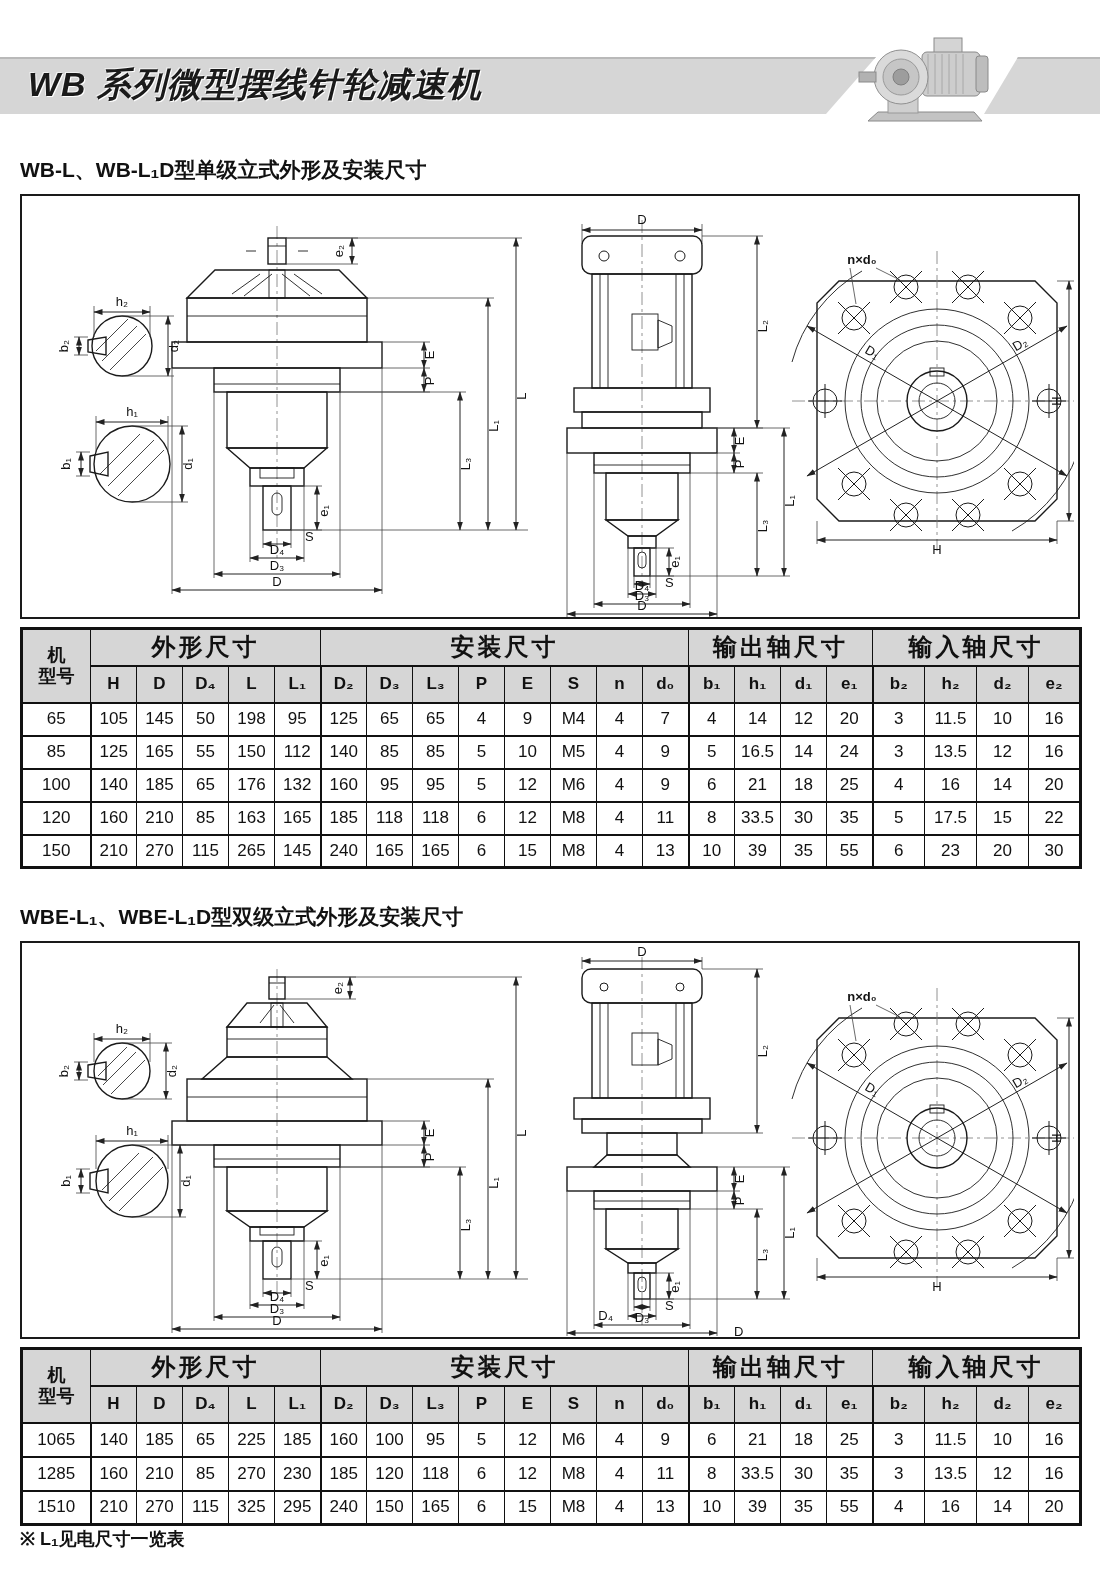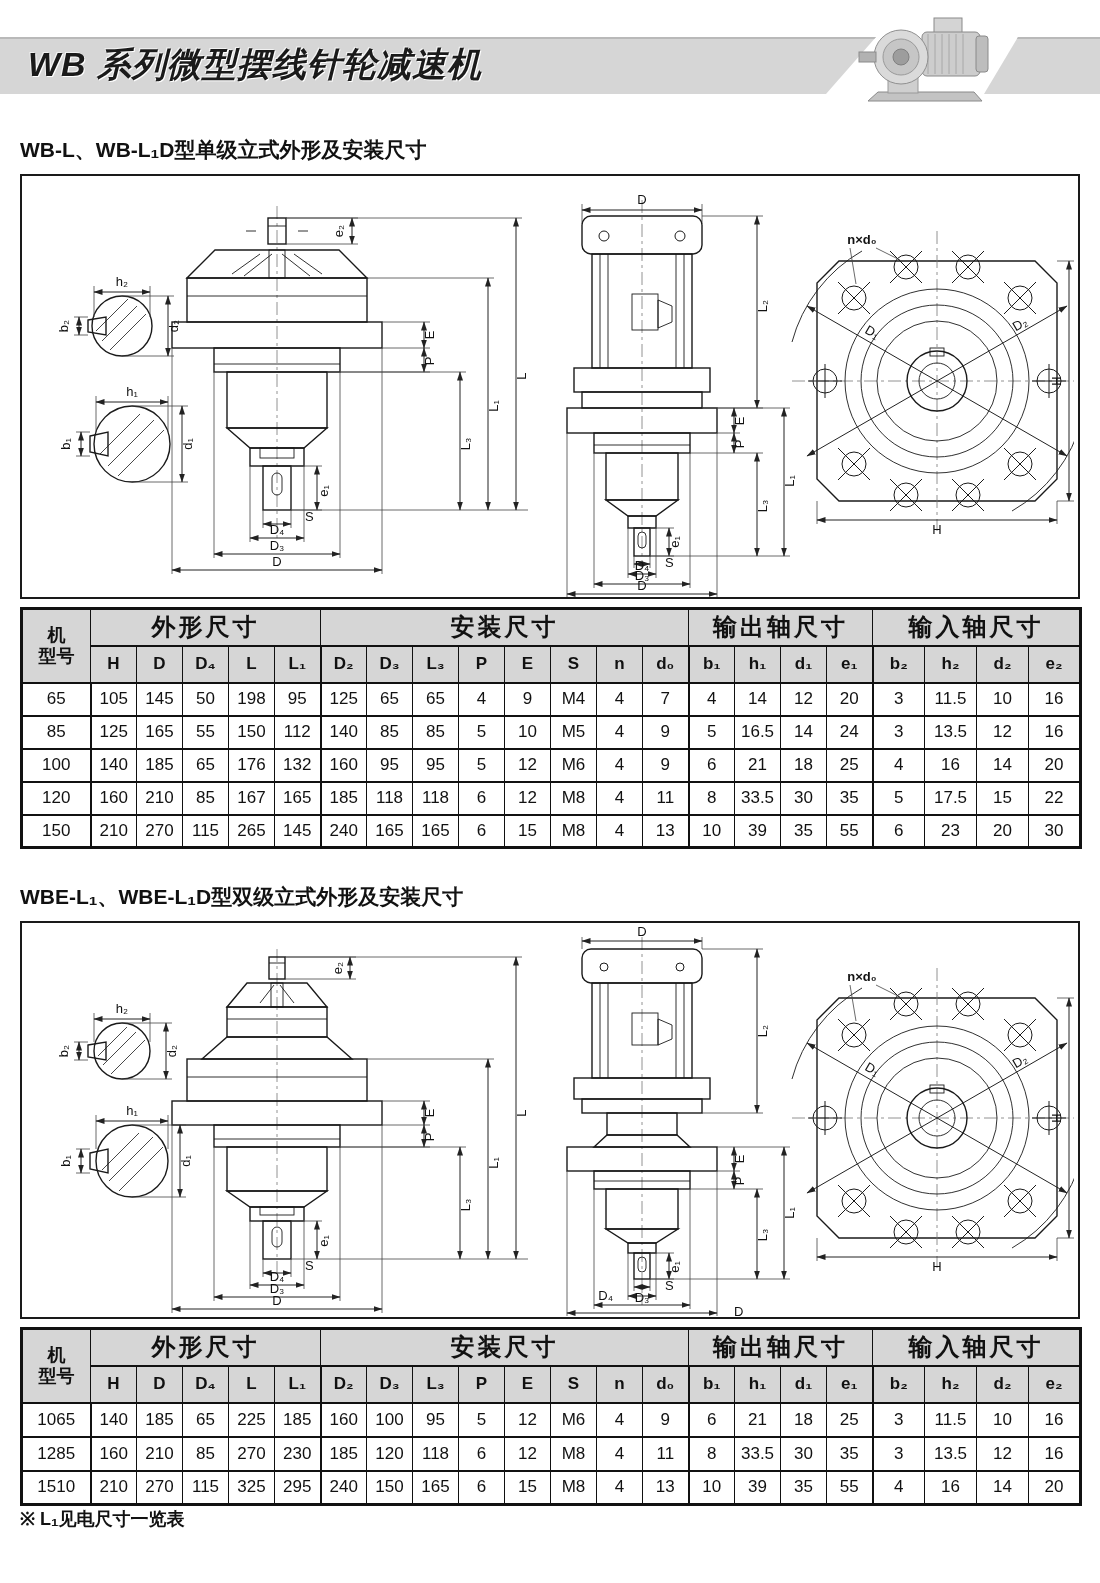--- a/index.html
+++ b/index.html
@@ -1,19 +1,19 @@
 <!DOCTYPE html>
 <html><head>
 <meta charset="utf-8">
 <style>
   html,body{margin:0;padding:0;background:#fff;}
   body{width:1100px;font-family:"Liberation Sans",sans-serif;color:#111;}
 
   
-  .banner{position:relative;height:102px;width:1100px;overflow:hidden;}
+  .banner{position:relative;height:102px;width:1100px;overflow:hidden;margin-top:20px;}
   .band-main{position:absolute;top:37px;left:0;width:876px;height:55px;background:#d6d6d6;
     border-top:2px solid #b9b9b9;clip-path:polygon(0 0,876px 0,826px 100%,0 100%);}
   .band-right{position:absolute;top:37px;right:0;width:116px;height:55px;background:#d6d6d6;
     border-top:2px solid #b9b9b9;clip-path:polygon(34px 0,100% 0,100% 100%,0 100%);}
   .banner-title{position:absolute;left:28px;top:42px;font-size:34px;font-weight:bold;font-style:italic;
     letter-spacing:1px;color:#1a1a1a;text-shadow:1px 1px 0 #fff,-1px -1px 0 #f2f2f2;white-space:nowrap;}
   .product-photo{position:absolute;left:856px;top:4px;}
 
   
   .sec-heading{margin:34px 14px 10px 20px;font-size:21px;font-weight:bold;color:#111;}
@@ -432,21 +432,21 @@
         <td>4</td>
         <td>16</td>
         <td>14</td>
         <td>20</td>
       </tr>
       <tr>
         <td>120</td>
         <td>160</td>
         <td>210</td>
         <td>85</td>
-        <td>167</td>
+        <td>163</td>
         <td>165</td>
         <td>185</td>
         <td>118</td>
         <td>118</td>
         <td>6</td>
         <td>12</td>
         <td>M8</td>
         <td>4</td>
         <td>11</td>
         <td>8</td>

